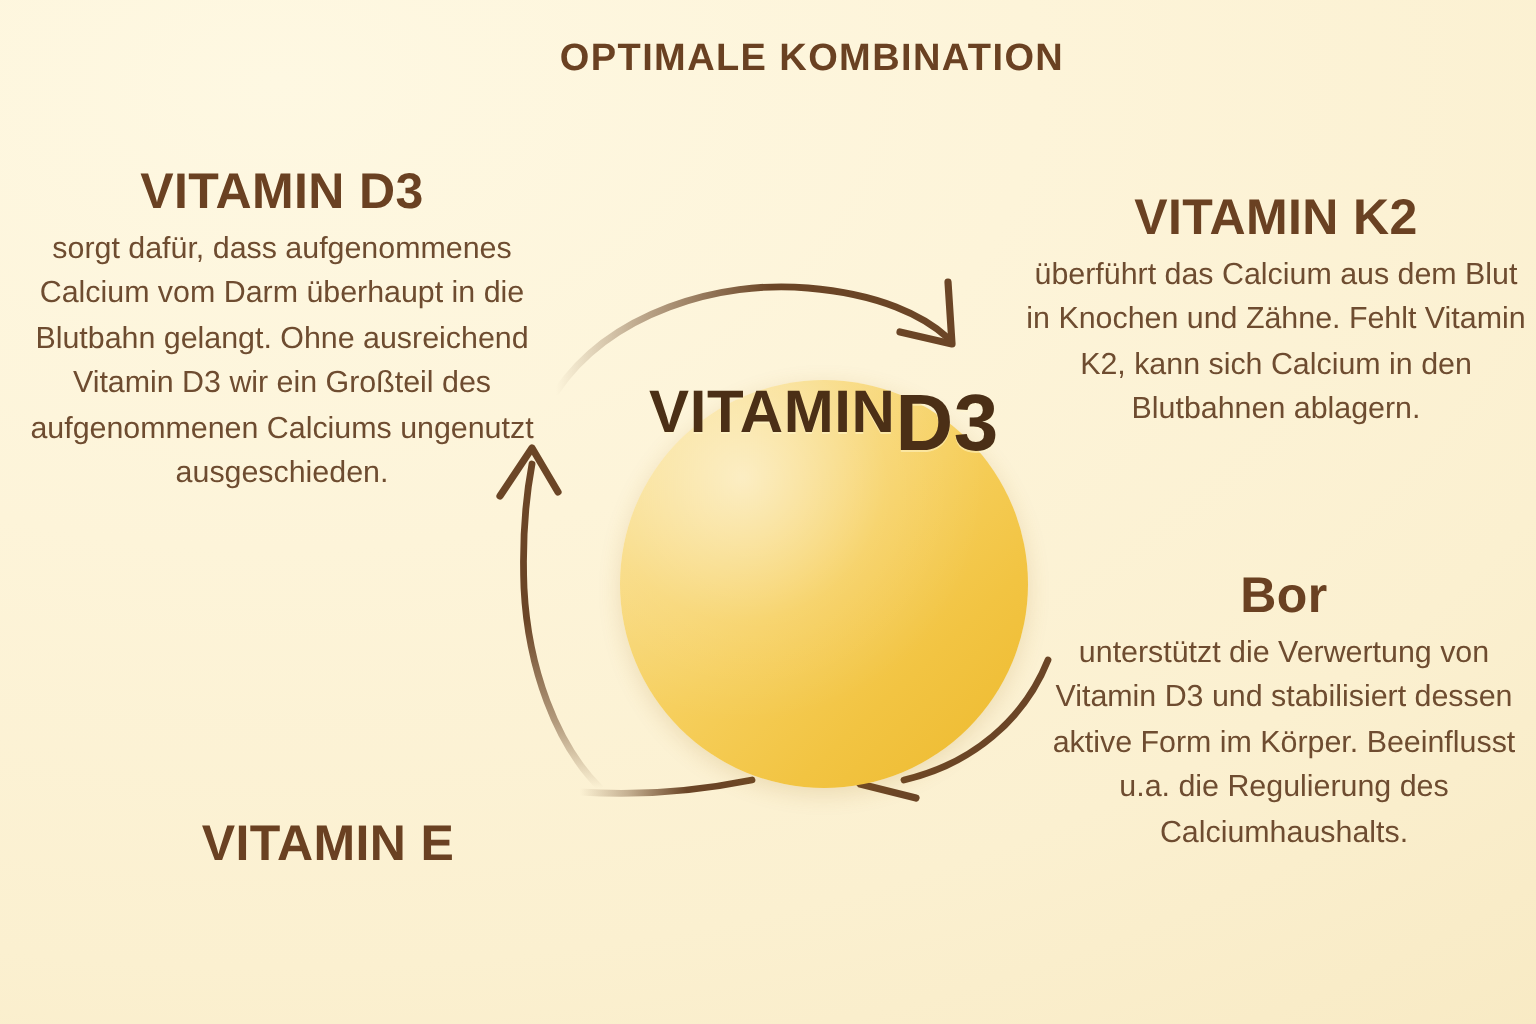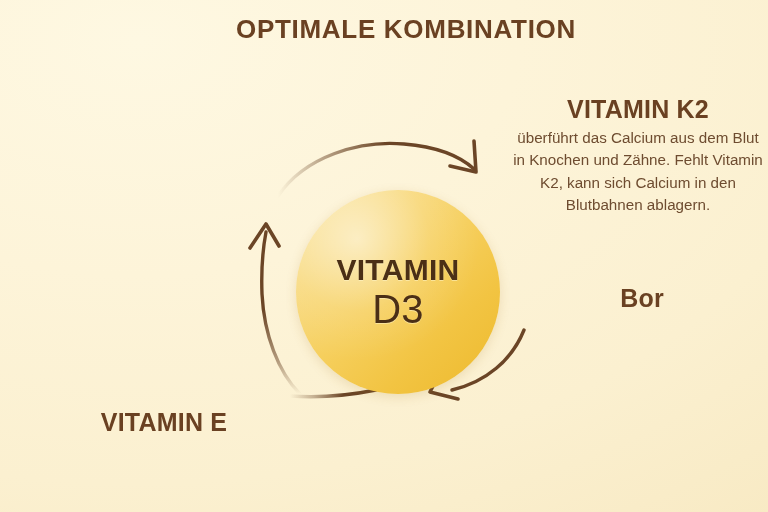--- a/index.html
+++ b/index.html
@@ -23,21 +23,21 @@
   
   .title-block {
     position: absolute;
     top: 14px;
     left: 0;
     width: 768px;
     text-align: center;
     z-index: 5;
   }
   .title-line {
-    font-size: 26px;
+    font-size: 19px;
     font-weight: bold;
     letter-spacing: 0.7px;
     color: #6A4122;
     line-height: 31px;
     white-space: nowrap;
     padding-left: 44px;
   }
 
   
   .block {
@@ -80,46 +80,46 @@
   }
   #block-bor {
     left: 518px;
     top: 284px;
     width: 248px;
   }
 
   
   #center-circle {
     position: absolute;
-    left: 296px;
+    left: 310px;
     top: 190px;
     width: 204px;
     height: 204px;
     border-radius: 50%;
     background:
       radial-gradient(circle at 30% 24%, rgba(255,255,255,0.55) 0%, rgba(255,255,255,0.12) 34%, rgba(255,255,255,0) 58%),
       linear-gradient(137deg, #FAE39A 0%, #F8DA80 22%, #F6CF5D 48%, #F2C442 72%, #EDB92C 100%);
     box-shadow: 0 3px 11px rgba(160, 110, 25, 0.17);
     z-index: 4;
     display: flex;
-    flex-direction: column;
-    align-items: center;
+    flex-direction: row;
+    align-items: flex-start;
     justify-content: center;
   }
   .circle-line1 {
     font-size: 30px;
     font-weight: bold;
     color: #4B2F16;
     letter-spacing: 0.3px;
     line-height: 34px;
     text-shadow: 0 1px 0 rgba(255,248,205,0.5);
   }
   .circle-line2 {
     font-size: 40px;
-    font-weight: normal;
+    font-weight: bold;
     color: #4B2F16;
     letter-spacing: 0.3px;
     line-height: 44px;
     text-shadow: 0 1px 0 rgba(255,248,205,0.5);
   }
 
   
   #arrow-svg {
     position: absolute;
     left: 0;
@@ -176,27 +176,32 @@
       <path d="M 300 394 C 278 372, 264 334, 262 294 C 261 268, 263 248, 266 232" fill="none" stroke="url(#fadeLeft)" stroke-width="3.4" stroke-linecap="round"></path>
       <path d="M 250 248 L 266 224 L 279 246" fill="none" stroke="#6B4526" stroke-width="3.6" stroke-linecap="round" stroke-linejoin="round"></path>
     </g>
   </svg>
 
   <div id="center-circle">
     <div class="circle-line1">VITAMIN</div>
     <div class="circle-line2">D3</div>
   </div>
 
+  <div class="block" id="block-d3">
+    <div class="block-heading">VITAMIN D3</div>
+    <div class="block-body">sorgt dafür, dass aufgenommenes Calcium vom Darm überhaupt in die Blutbahn gelangt. Ohne ausreichend Vitamin D3 wir ein Großteil des aufgenommenen Calciums ungenutzt ausgeschieden.</div>
+  </div>
 
   <div class="block" id="block-e">
     <div class="block-heading">VITAMIN E</div>
   </div>
 
   <div class="block" id="block-k2">
     <div class="block-heading">VITAMIN K2</div>
     <div class="block-body">überführt das Calcium aus dem Blut in Knochen und Zähne. Fehlt Vitamin K2, kann sich Calcium in den Blutbahnen ablagern.</div>
   </div>
 
   <div class="block" id="block-bor">
     <div class="block-heading">Bor</div>
+    <div class="block-body">unterstützt die Verwertung von Vitamin D3 und stabilisiert dessen aktive Form im Körper.  Beeinflusst u.a. die Regulierung des Calciumhaushalts.</div>
   </div>
 
 </div>
 
 </body></html>

